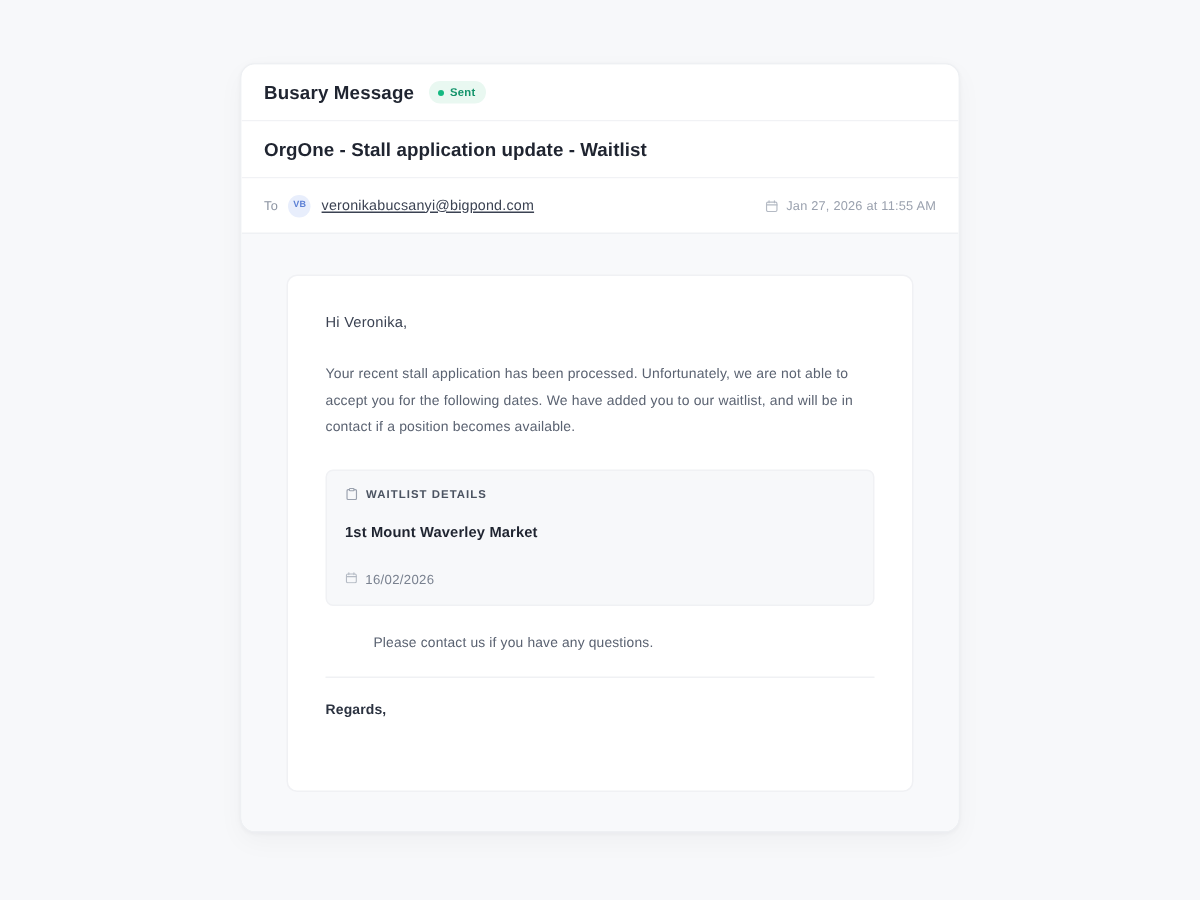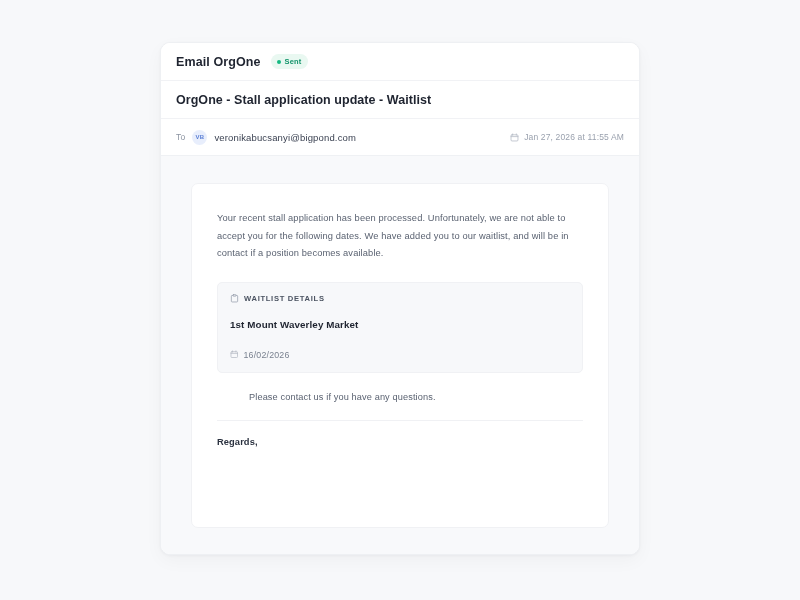--- a/index.html
+++ b/index.html
@@ -125,20 +125,21 @@
     display: flex;
     align-items: center;
     justify-content: center;
     letter-spacing: 0.2px;
     flex: none;
   }
   .recipient {
     font-size: 9.5px;
     color: #3b4252;
     letter-spacing: 0.15px;
+    text-decoration: underline;
   }
   .meta-right {
     margin-left: auto;
     display: flex;
     align-items: center;
     gap: 5px;
   }
   .meta-date {
     font-size: 8.5px;
     color: #9aa1ae;
@@ -258,21 +259,21 @@
   }
 </style>
 </head>
 <body>
 
 <div class="screen">
 
   <div class="email-card">
 
     <div class="card-header">
-      <span class="card-header-title">Email OrgOne</span>
+      <span class="card-header-title">Busary Message</span>
       <span class="status-badge">
         <span class="status-dot"></span>
         <span>Sent</span>
       </span>
     </div>
 
     <div class="subject-row">
       <div class="subject-text">OrgOne - Stall application update - Waitlist</div>
     </div>
 
@@ -291,20 +292,21 @@
             <line x1="1.6" y1="5.6" x2="12.4" y2="5.6"></line>
           </svg>
         </span>
         <span class="meta-date">Jan 27, 2026 at 11:55 AM</span>
       </div>
     </div>
 
     <div class="card-body">
       <div class="message-panel">
 
+        <p class="greeting">Hi Veronika,</p>
 
         <p class="paragraph">Your recent stall application has been processed. Unfortunately, we are not able to accept you for the following dates. We have added you to our waitlist, and will be in contact if a position becomes available.</p>
 
         <div class="details-box">
           <div class="details-head">
             <span class="icon">
               <svg width="9" height="9" viewBox="0 0 14 14" fill="none" stroke="#9aa1ae" stroke-width="1.2" stroke-linecap="round">
                 <path d="M4.6 2.2H3.2c-.6 0-1.1.5-1.1 1.1v8c0 .6.5 1.1 1.1 1.1h7.6c.6 0 1.1-.5 1.1-1.1v-8c0-.6-.5-1.1-1.1-1.1H9.4"></path>
                 <rect x="4.6" y="1" width="4.8" height="2.4" rx=".8"></rect>
               </svg>

